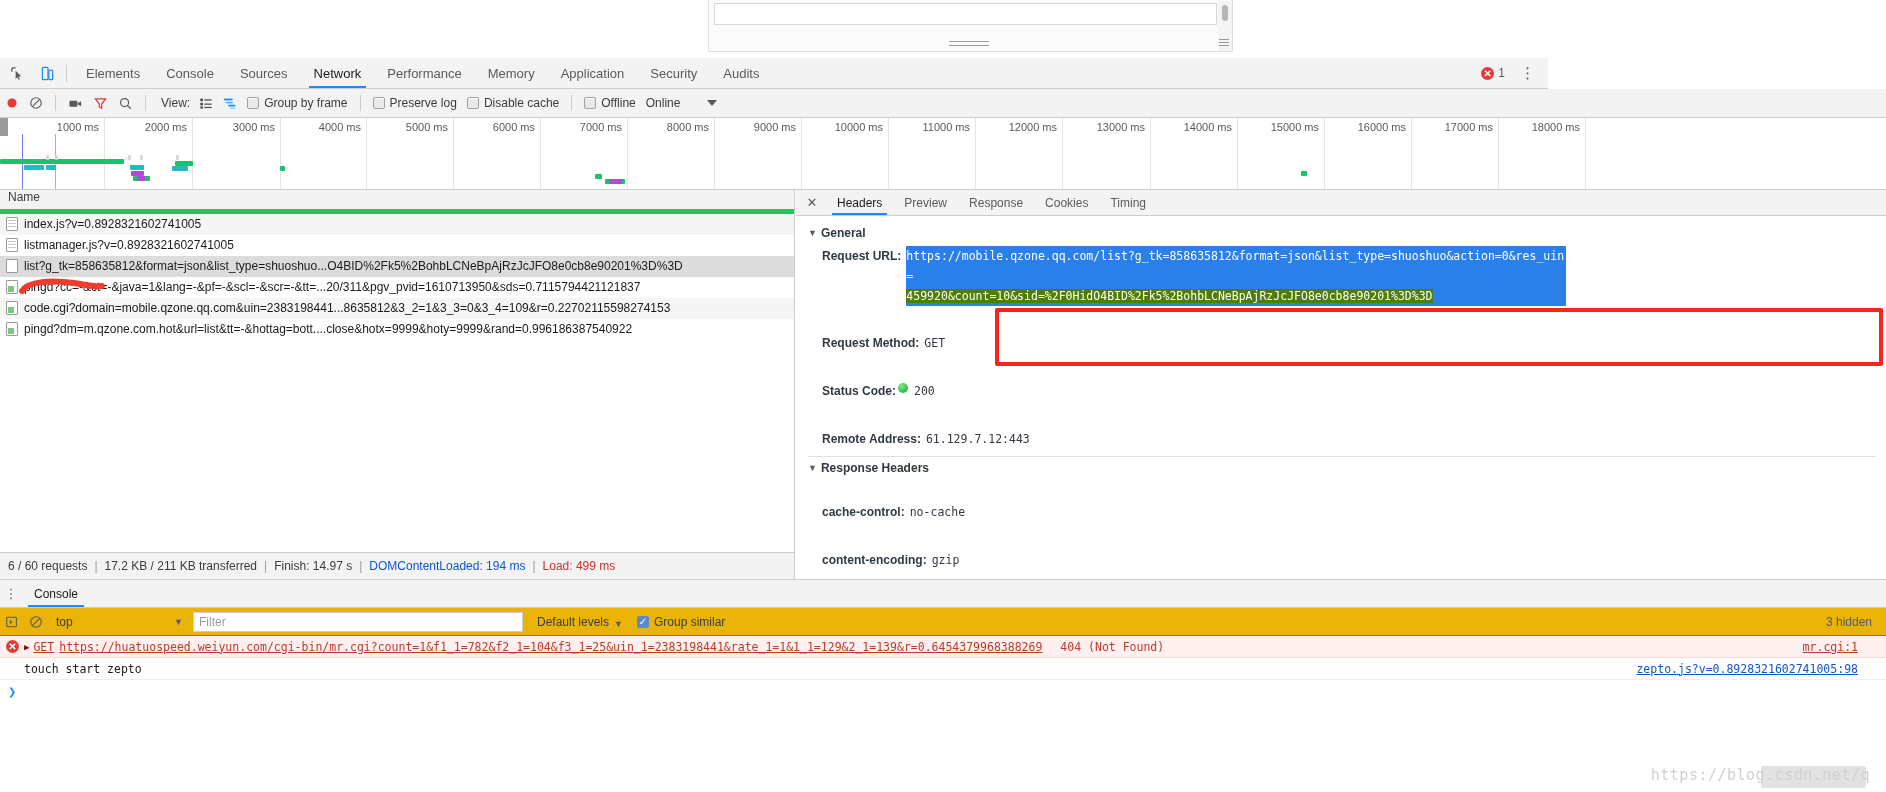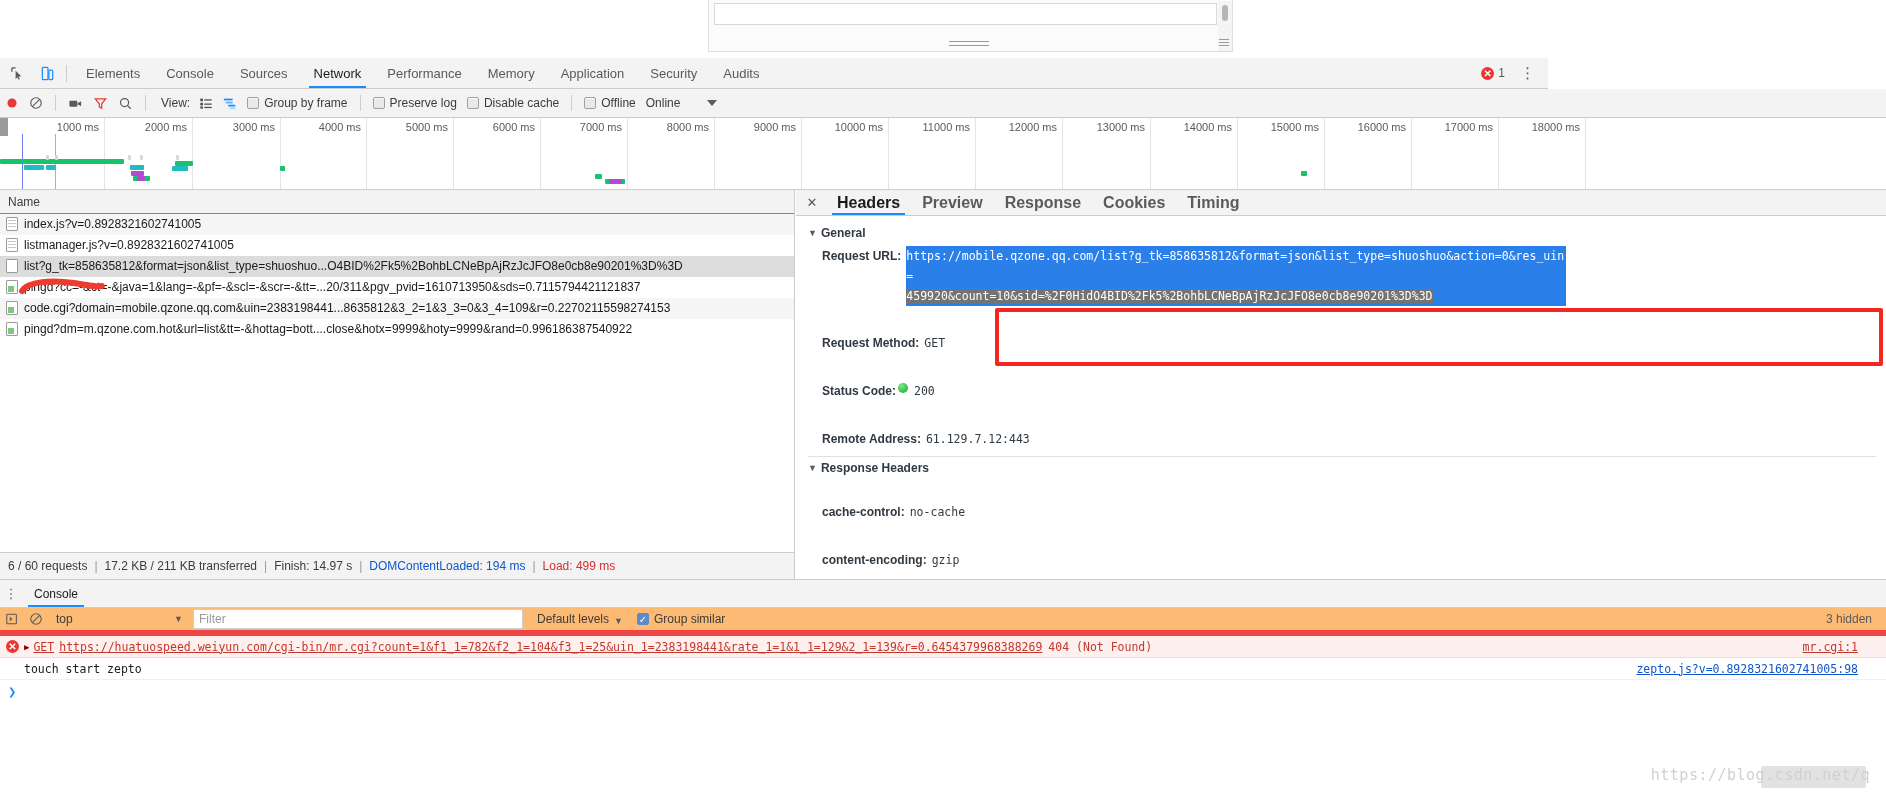--- a/index.html
+++ b/index.html
@@ -114,22 +114,22 @@
   }
   .ov-bar { position:absolute; height:5px; border-radius:1px; }
   .ov-line { position:absolute; top:16px; bottom:0; width:1px; }
 
   
   .req-pane {
     position:absolute; left:0; top:190px; width:795px; height:362px;
     background:#fff; border-right:1px solid #cdcdcd; overflow:hidden;
   }
   .req-head {
-    height:24px; background:#f3f3f3; border-bottom:1px solid #22c55e;
-    display:flex; align-items:center; padding-left:8px;
+    height:24px; background:#f3f3f3; border-bottom:5px solid #22c55e;
+    display:flex; padding-left:8px;
     font-size:12px; color:#3c3c3c;
   }
   .req-row {
     height:21px; display:flex; align-items:center; padding-left:6px;
     font-size:12px; color:#1a1a1a; white-space:nowrap; overflow:hidden;
     border-bottom:1px solid transparent; cursor:pointer;
   }
   .req-row.alt { background:#f5f5f5; }
   .req-row.sel { background:#dcdcdc; }
   .file-ic {
@@ -167,21 +167,21 @@
   .det-tabs {
     height:26px; background:#f3f3f3; border-bottom:1px solid #cdcdcd;
     display:flex; align-items:center; padding-left:6px;
   }
   .det-close {
     width:20px; height:20px; display:flex; align-items:center; justify-content:center;
     color:#5a5a5a; font-size:13px; cursor:pointer; margin-right:4px;
   }
   .det-tab {
     height:25px; padding:0 11px; display:flex; align-items:center;
-    font-size:16px; color:#5a5a5a; cursor:pointer; position:relative; white-space:nowrap;font-weight:bold;
+    font-size:12px; color:#5a5a5a; cursor:pointer; position:relative; white-space:nowrap;
   }
   .det-tab.active { color:#1a1a1a; }
   .det-tab.active::after {
     content:""; position:absolute; left:6px; right:6px; bottom:0; height:2px; background:#1a8cff;
   }
   .det-body { padding:6px 0 0 12px; font-size:12px; }
   .sect-title {
     font-weight:bold; color:#303942; font-size:12px; margin:4px 0 4px 0;
     display:flex; align-items:center;
   }
@@ -196,21 +196,21 @@
     background-image: radial-gradient(circle at 35% 30%, #7ce88a, #10a822);
   }
   
   .url-row { padding:2px 0 0 14px; display:flex; }
   .url-label { font-weight:bold; white-space:nowrap; line-height:20px; }
   .url-val {
     margin-left:5px; background:#2a7fe8; color:#ffffff;
     font-family:"DejaVu Sans Mono", monospace; font-size:11.5px;
     line-height:20px; width:660px; word-break:break-all;
   }
-  .url-val .l2 { background:#737373; }
+  .url-val .l2 { background:#4d7c0f; }
   
   .red-box {
     position:absolute; left:995px; top:308px; width:888px; height:58px;
     border:4px solid #f5251f; border-radius:2px; pointer-events:none;
   }
 
   
   .drawer {
     position:absolute; left:0; top:579px; width:1886px; height:213px;
     background:#fff; border-top:1px solid #cdcdcd;
@@ -221,21 +221,21 @@
   }
   .drawer-kebab { width:22px; display:flex; justify-content:center; color:#5a5a5a; font-size:13px; cursor:pointer;}
   .drawer-tab {
     height:27px; padding:0 12px; display:flex; align-items:center;
     font-size:12px; color:#1a1a1a; position:relative; cursor:pointer;
   }
   .drawer-tab.active::after {
     content:""; position:absolute; left:6px; right:6px; bottom:0; height:2px; background:#1a8cff;
   }
   .console-toolbar {
-    height:28px; background:#fdba74; border-bottom:6px solid #ef4444;
+    height:28px; background:#eab308; border-bottom:1px solid #ef4444;
     display:flex; align-items:center; font-size:12px; color:#3c3c3c;
   }
   .ctx-select {
     display:flex; align-items:center; width:135px; height:20px;
     margin-left:4px; padding:0 4px; cursor:pointer;
   }
   .ctx-select .caret { margin-left:auto; font-size:9px; color:#5a5a5a; }
   .filter-input {
     width:330px; height:20px; background:#fff; border:1px solid #cdcdcd;
     margin-left:6px; padding:0 5px; font-size:12px; color:#9a9a9a;
@@ -256,21 +256,21 @@
     border-bottom:1px solid #f0f0f0;
   }
   .con-msg.error { background:#fff0f0; border-bottom:1px solid #ffd6d6; }
   .err-ic {
     width:13px; height:13px; border-radius:50%; background:#e53935; color:#fff;
     font-size:10px; font-weight:bold; line-height:13px; text-align:center;
     margin-right:5px; flex:none; font-family:"Liberation Sans", sans-serif;
   }
   .dis-tri { color:#8a0000; margin-right:4px; font-size:9px; }
   .con-err-url { color:#c0392b; text-decoration:underline; }
-  .con-code { color:#c0392b; margin-left:6px; }
+  .con-code { color:#c0392b; margin-left:18px; }
   .con-src {
     margin-left:auto; margin-right:28px; color:#c0392b; text-decoration:underline;
     white-space:nowrap;
   }
   .con-src.blue { color:#1155cc; }
   .con-plain { color:#1a1a1a; }
   .con-prompt { display:flex; align-items:center; height:22px; padding-left:8px; }
   .prompt-tri { color:#1a8cff; font-size:10px; }
 
   .watermark {

